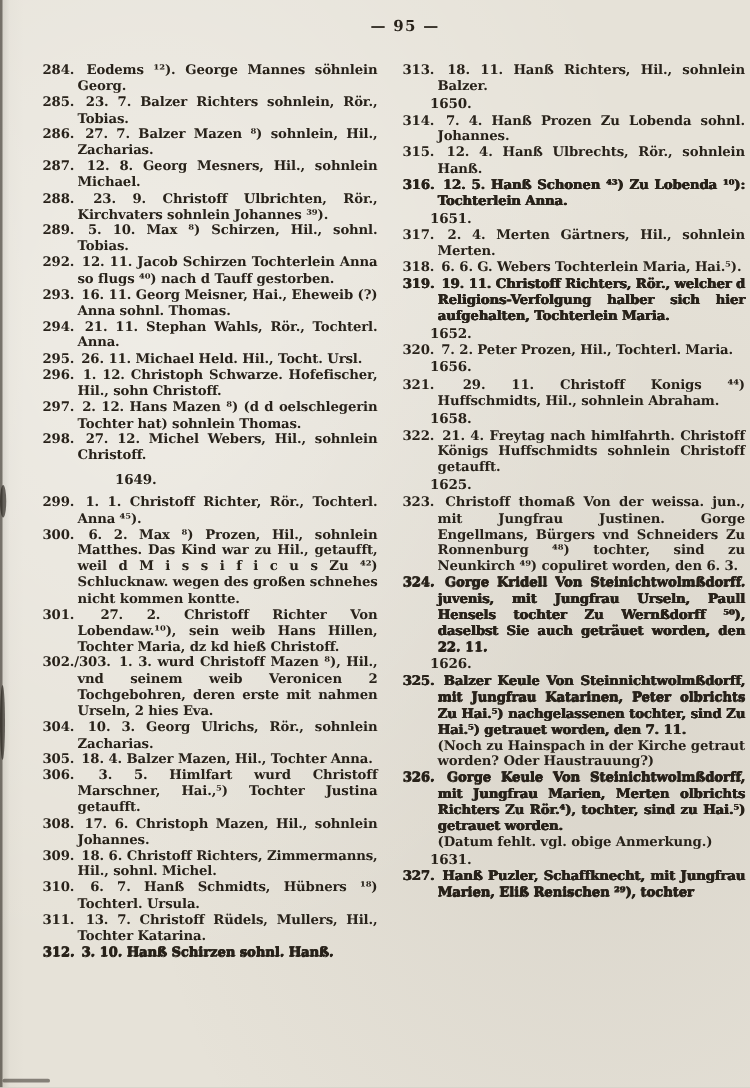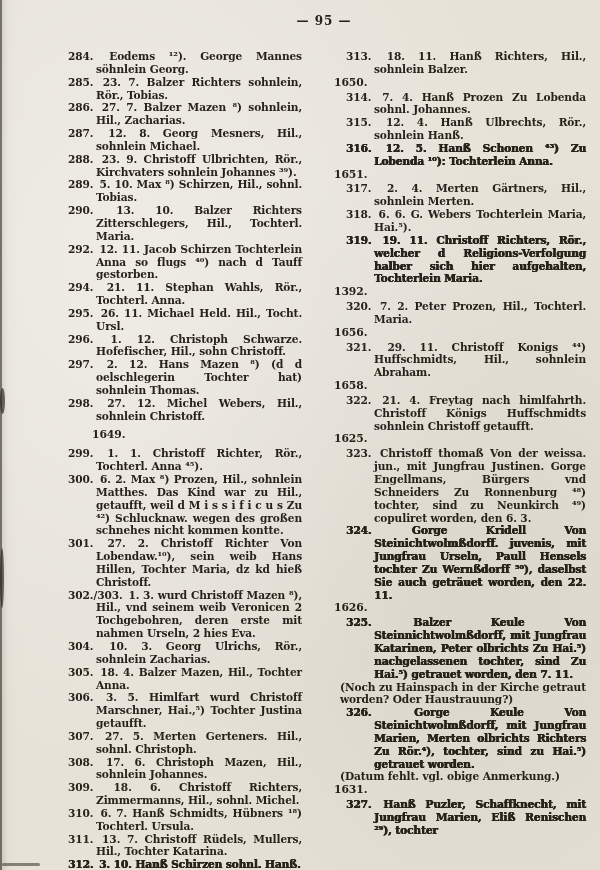--- a/index.html
+++ b/index.html
@@ -13,22 +13,22 @@
     font-family:"DejaVu Serif","Liberation Serif",serif;
     font-weight:700;
     color:#28221a;
   }
   .page-num {
     position:absolute; top:14px; left:0; width:100%;
     text-align:center; font-size:12px; letter-spacing:1px;padding-left:24px;
   }
   .col { position:absolute; top:50px; font-size:10.6px; line-height:12.85px; letter-spacing:-0.1px; }
   .col-left  { left:34px;  width:268px; }
-  .col-right { left:312px; width:274px; }
-  .entry { padding-left:28px; text-indent:-28px; text-align:justify;margin-left:34px; }
+  .col-right { left:322px; width:274px; }
+  .entry { padding-left:28px; text-indent:-28px; text-align:justify; }
   .entry .num { margin-right:2px; }
   .note  { padding-left:28px; text-indent:0; text-align:justify; }
   .year  { font-size:10.8px; }
   .col-left  .year { margin:7px 0 5px 58px; }
   .col-right .year { margin:1px 0 1px 22px; }
   .bold { text-shadow:0.55px 0 0 currentColor, 0 0.3px 0 currentColor; }
   .edge-left { position:absolute; left:0; top:0; width:2px; height:870px; background:rgba(40,35,28,0.55); }
   .smudge { position:absolute; background:rgba(35,30,24,0.65); border-radius:50%; }
   .s1 { left:0; top:388px; width:5px; height:26px; }
   .s2 { left:0; top:548px; width:4px; height:60px; }
@@ -39,53 +39,52 @@
 
 <div class="page">
   <div class="page-num">— 95 —</div>
   <div class="col col-left" id="left-column">
       <div class="entry"><span class="num">284. </span><span>Eodems ¹²). George Mannes söhnlein Georg.</span></div>
       <div class="entry"><span class="num">285. </span><span>23. 7. Balzer Richters sohnlein, Rör., Tobias.</span></div>
       <div class="entry"><span class="num">286. </span><span>27. 7. Balzer Mazen ⁸) sohnlein, Hil., Zacharias.</span></div>
       <div class="entry"><span class="num">287. </span><span>12. 8. Georg Mesners, Hil., sohnlein Michael.</span></div>
       <div class="entry"><span class="num">288. </span><span>23. 9. Christoff Ulbrichten, Rör., Kirchvaters sohnlein Johannes ³⁹).</span></div>
       <div class="entry"><span class="num">289. </span><span>5. 10. Max ⁸) Schirzen, Hil., sohnl. Tobias.</span></div>
-      <div class="entry"><span class="num">290. </span><span>13. 10. Balzer Richters Zitterschlegers, Hil., Tochterl. Maria.</span></div>
       <div class="entry"><span class="num">292. </span><span>12. 11. Jacob Schirzen Tochterlein Anna so flugs ⁴⁰) nach d Tauff gestorben.</span></div>
+      <div class="entry"><span class="num">293. </span><span>16. 11. Georg Meisner, Hai., Eheweib (?) Anna sohnl. Thomas.</span></div>
       <div class="entry"><span class="num">294. </span><span>21. 11. Stephan Wahls, Rör., Tochterl. Anna.</span></div>
       <div class="entry"><span class="num">295. </span><span>26. 11. Michael Held. Hil., Tocht. Ursl.</span></div>
       <div class="entry"><span class="num">296. </span><span>1. 12. Christoph Schwarze. Hofefischer, Hil., sohn Christoff.</span></div>
       <div class="entry"><span class="num">297. </span><span>2. 12. Hans Mazen ⁸) (d d oelschlegerin Tochter hat) sohnlein Thomas.</span></div>
       <div class="entry"><span class="num">298. </span><span>27. 12. Michel Webers, Hil., sohnlein Christoff.</span></div>
       <div class="year"><span>1649.</span></div>
       <div class="entry"><span class="num">299. </span><span>1. 1. Christoff Richter, Rör., Tochterl. Anna ⁴⁵).</span></div>
       <div class="entry"><span class="num">300. </span><span>6. 2. Max ⁸) Prozen, Hil., sohnlein Matthes. Das Kind war zu Hil., getaufft, weil d M i s s i f i c u s Zu ⁴²) Schlucknaw. wegen des großen schnehes nicht kommen kontte.</span></div>
       <div class="entry"><span class="num">301. </span><span>27. 2. Christoff Richter Von Lobendaw.¹⁰), sein weib Hans Hillen, Tochter Maria, dz kd hieß Christoff.</span></div>
       <div class="entry"><span class="num">302./303. </span><span>1. 3. wurd Christoff Mazen ⁸), Hil., vnd seinem weib Veronicen 2 Tochgebohren, deren erste mit nahmen Urseln, 2 hies Eva.</span></div>
       <div class="entry"><span class="num">304. </span><span>10. 3. Georg Ulrichs, Rör., sohnlein Zacharias.</span></div>
       <div class="entry"><span class="num">305. </span><span>18. 4. Balzer Mazen, Hil., Tochter Anna.</span></div>
       <div class="entry"><span class="num">306. </span><span>3. 5. Himlfart wurd Christoff Marschner, Hai.,⁵) Tochter Justina getaufft.</span></div>
-      <div class="entry"><span class="num">307. </span><span>27. 5. Merten Gerteners. Hil., sohnl. Christoph.</span></div>
       <div class="entry"><span class="num">308. </span><span>17. 6. Christoph Mazen, Hil., sohnlein Johannes.</span></div>
       <div class="entry"><span class="num">309. </span><span>18. 6. Christoff Richters, Zimmermanns, Hil., sohnl. Michel.</span></div>
       <div class="entry"><span class="num">310. </span><span>6. 7. Hanß Schmidts, Hübners ¹⁸) Tochterl. Ursula.</span></div>
       <div class="entry"><span class="num">311. </span><span>13. 7. Christoff Rüdels, Mullers, Hil., Tochter Katarina.</span></div>
       <div class="entry bold"><span class="num">312. </span><span>3. 10. Hanß Schirzen sohnl. Hanß.</span></div>
     </div>
   <div class="col col-right" id="right-column">
       <div class="entry"><span class="num">313. </span><span>18. 11. Hanß Richters, Hil., sohnlein Balzer.</span></div>
       <div class="year"><span>1650.</span></div>
       <div class="entry"><span class="num">314. </span><span>7. 4. Hanß Prozen Zu Lobenda sohnl. Johannes.</span></div>
       <div class="entry"><span class="num">315. </span><span>12. 4. Hanß Ulbrechts, Rör., sohnlein Hanß.</span></div>
       <div class="entry bold"><span class="num">316. </span><span>12. 5. Hanß Schonen ⁴³) Zu Lobenda ¹⁰): Tochterlein Anna.</span></div>
       <div class="year"><span>1651.</span></div>
       <div class="entry"><span class="num">317. </span><span>2. 4. Merten Gärtners, Hil., sohnlein Merten.</span></div>
       <div class="entry"><span class="num">318. </span><span>6. 6. G. Webers Tochterlein Maria, Hai.⁵).</span></div>
       <div class="entry bold"><span class="num">319. </span><span>19. 11. Christoff Richters, Rör., welcher d Religions-Verfolgung halber sich hier aufgehalten, Tochterlein Maria.</span></div>
-      <div class="year"><span>1392.</span></div>
+      <div class="year"><span>1652.</span></div>
       <div class="entry"><span class="num">320. </span><span>7. 2. Peter Prozen, Hil., Tochterl. Maria.</span></div>
       <div class="year"><span>1656.</span></div>
       <div class="entry"><span class="num">321. </span><span>29. 11. Christoff Konigs ⁴⁴) Huffschmidts, Hil., sohnlein Abraham.</span></div>
       <div class="year"><span>1658.</span></div>
       <div class="entry"><span class="num">322. </span><span>21. 4. Freytag nach himlfahrth. Christoff Königs Huffschmidts sohnlein Christoff getaufft.</span></div>
       <div class="year"><span>1625.</span></div>
       <div class="entry"><span class="num">323. </span><span>Christoff thomaß Von der weissa. jun., mit Jungfrau Justinen. Gorge Engellmans, Bürgers vnd Schneiders Zu Ronnenburg ⁴⁸) tochter, sind zu Neunkirch ⁴⁹) copuliret worden, den 6. 3.</span></div>
       <div class="entry bold"><span class="num">324. </span><span>Gorge Kridell Von Steinichtwolmßdorff. juvenis, mit Jungfrau Urseln, Paull Hensels tochter Zu Wernßdorff ⁵⁰), daselbst Sie auch geträuet worden, den 22. 11.</span></div>
       <div class="year"><span>1626.</span></div>
       <div class="entry bold"><span class="num">325. </span><span>Balzer Keule Von Steinnichtwolmßdorff, mit Jungfrau Katarinen, Peter olbrichts Zu Hai.⁵) nachgelassenen tochter, sind Zu Hai.⁵) getrauet worden, den 7. 11.</span></div>

